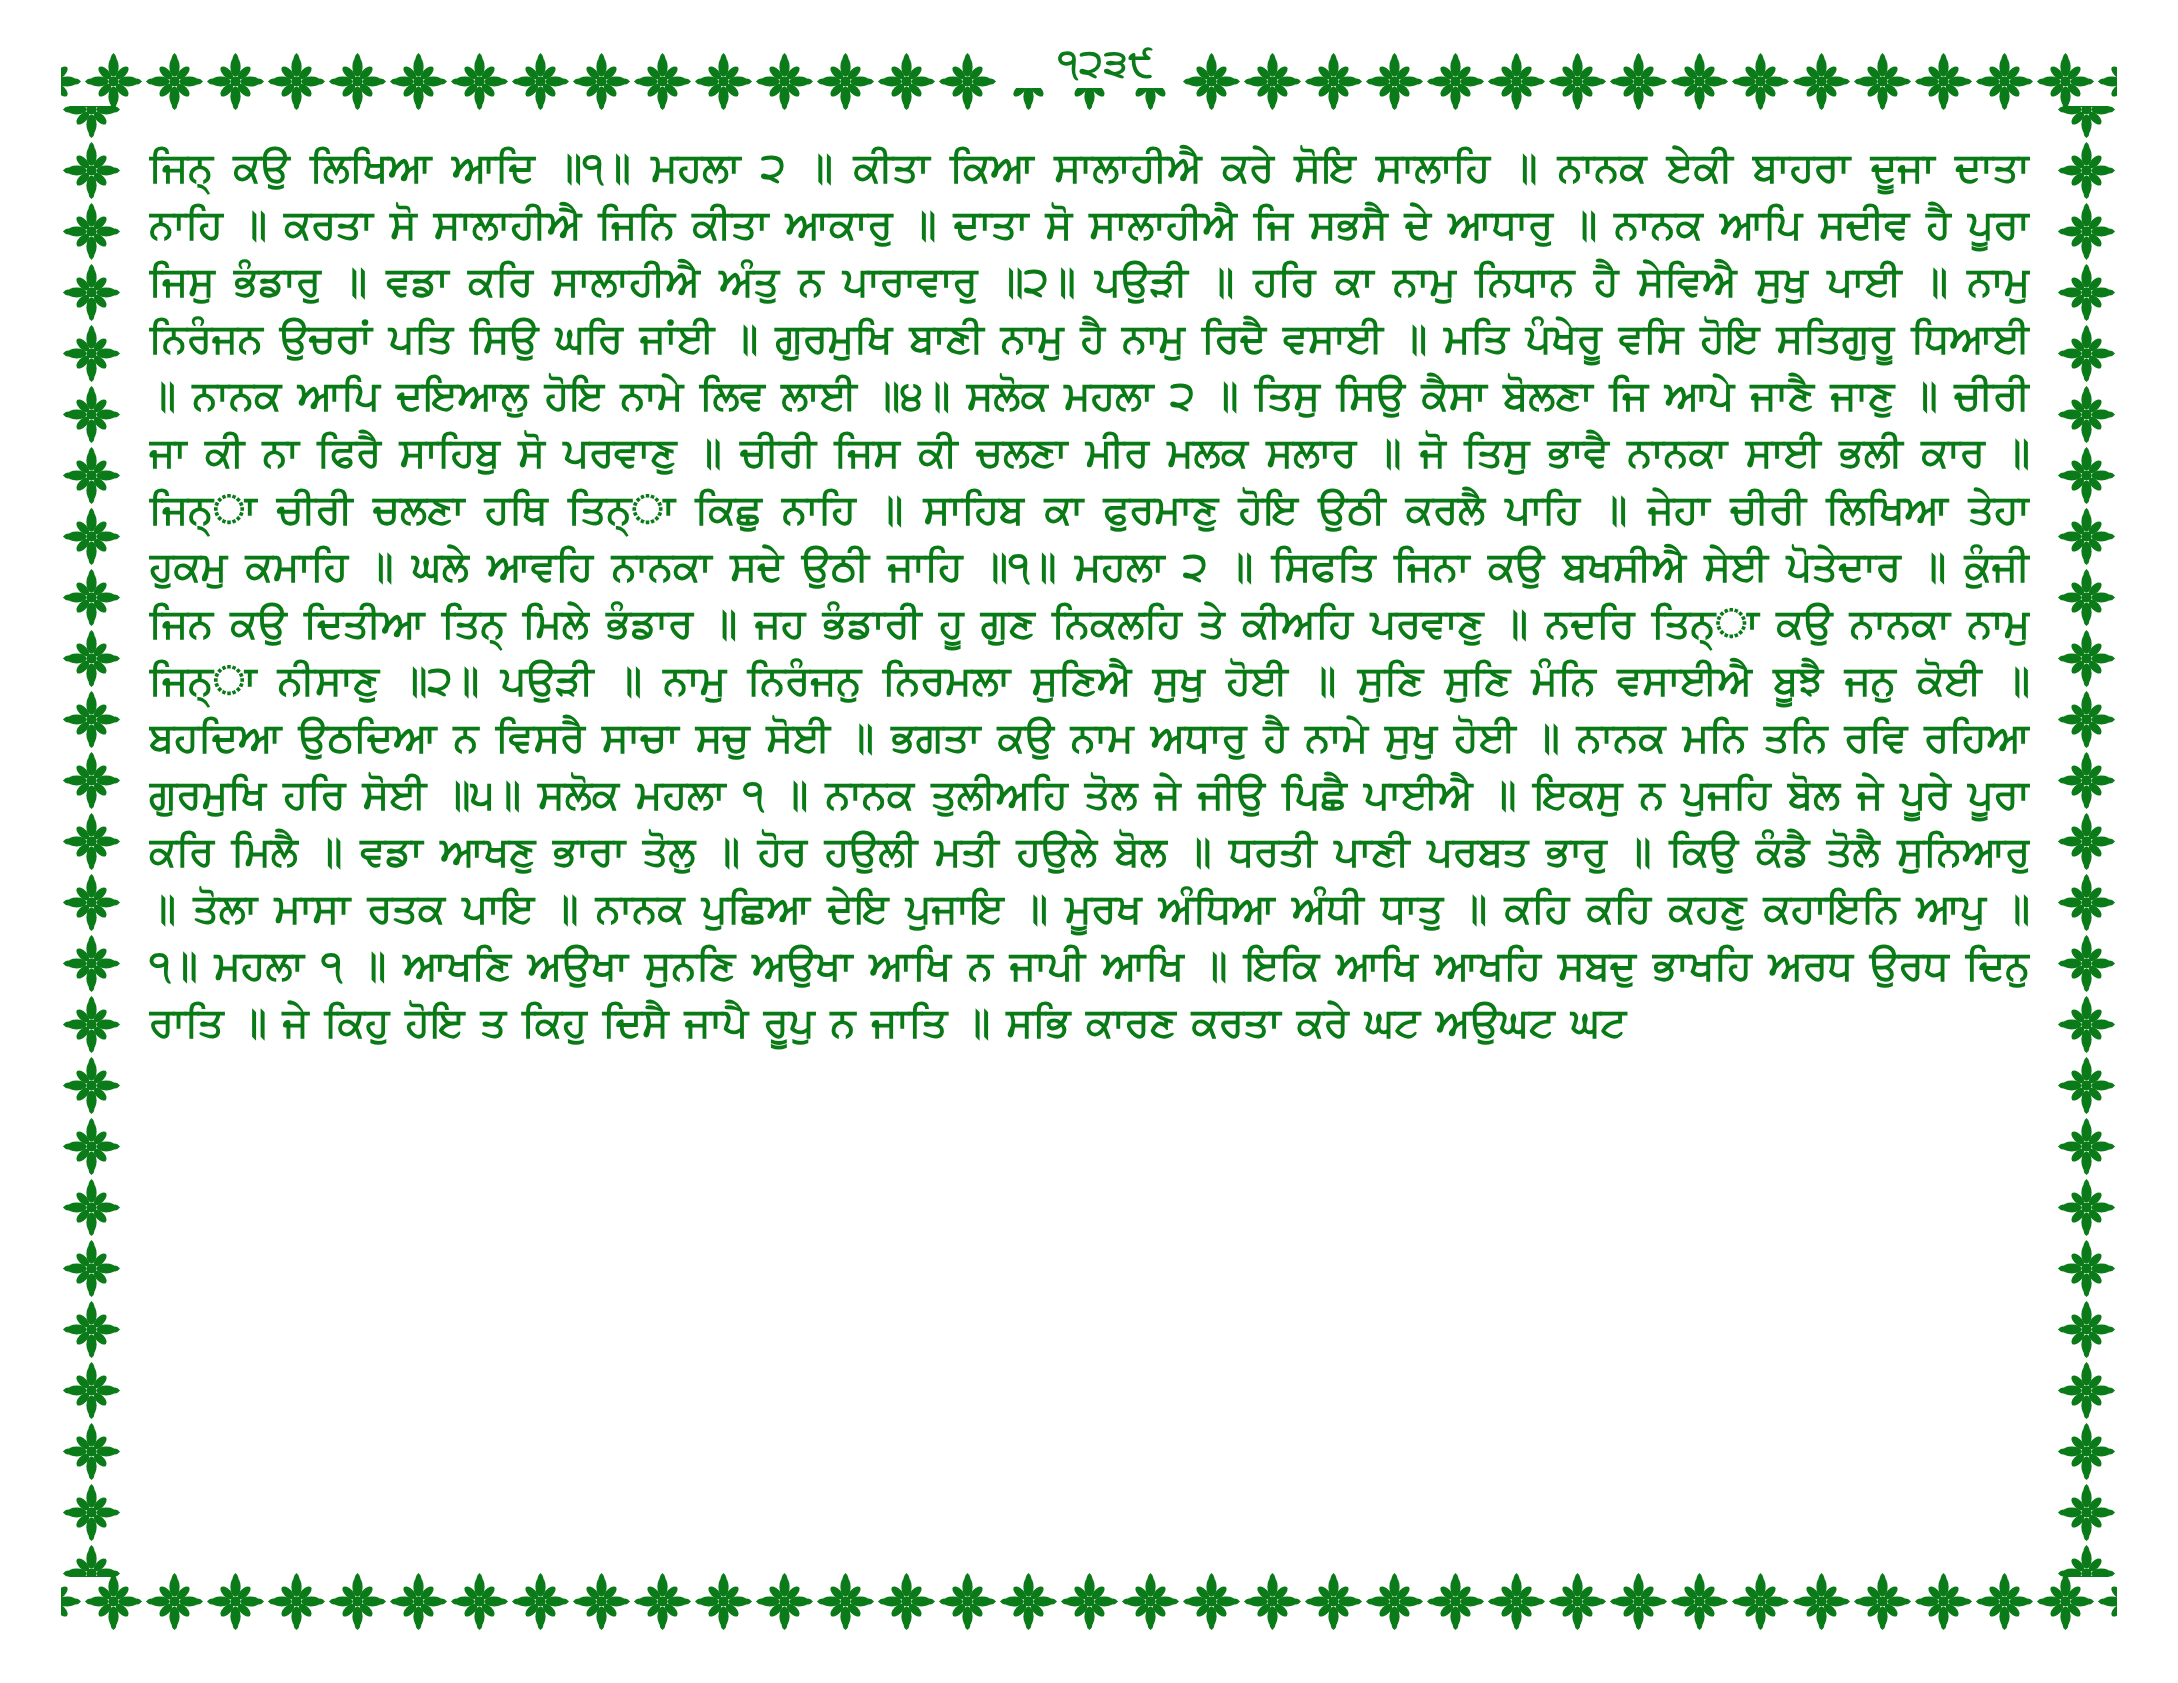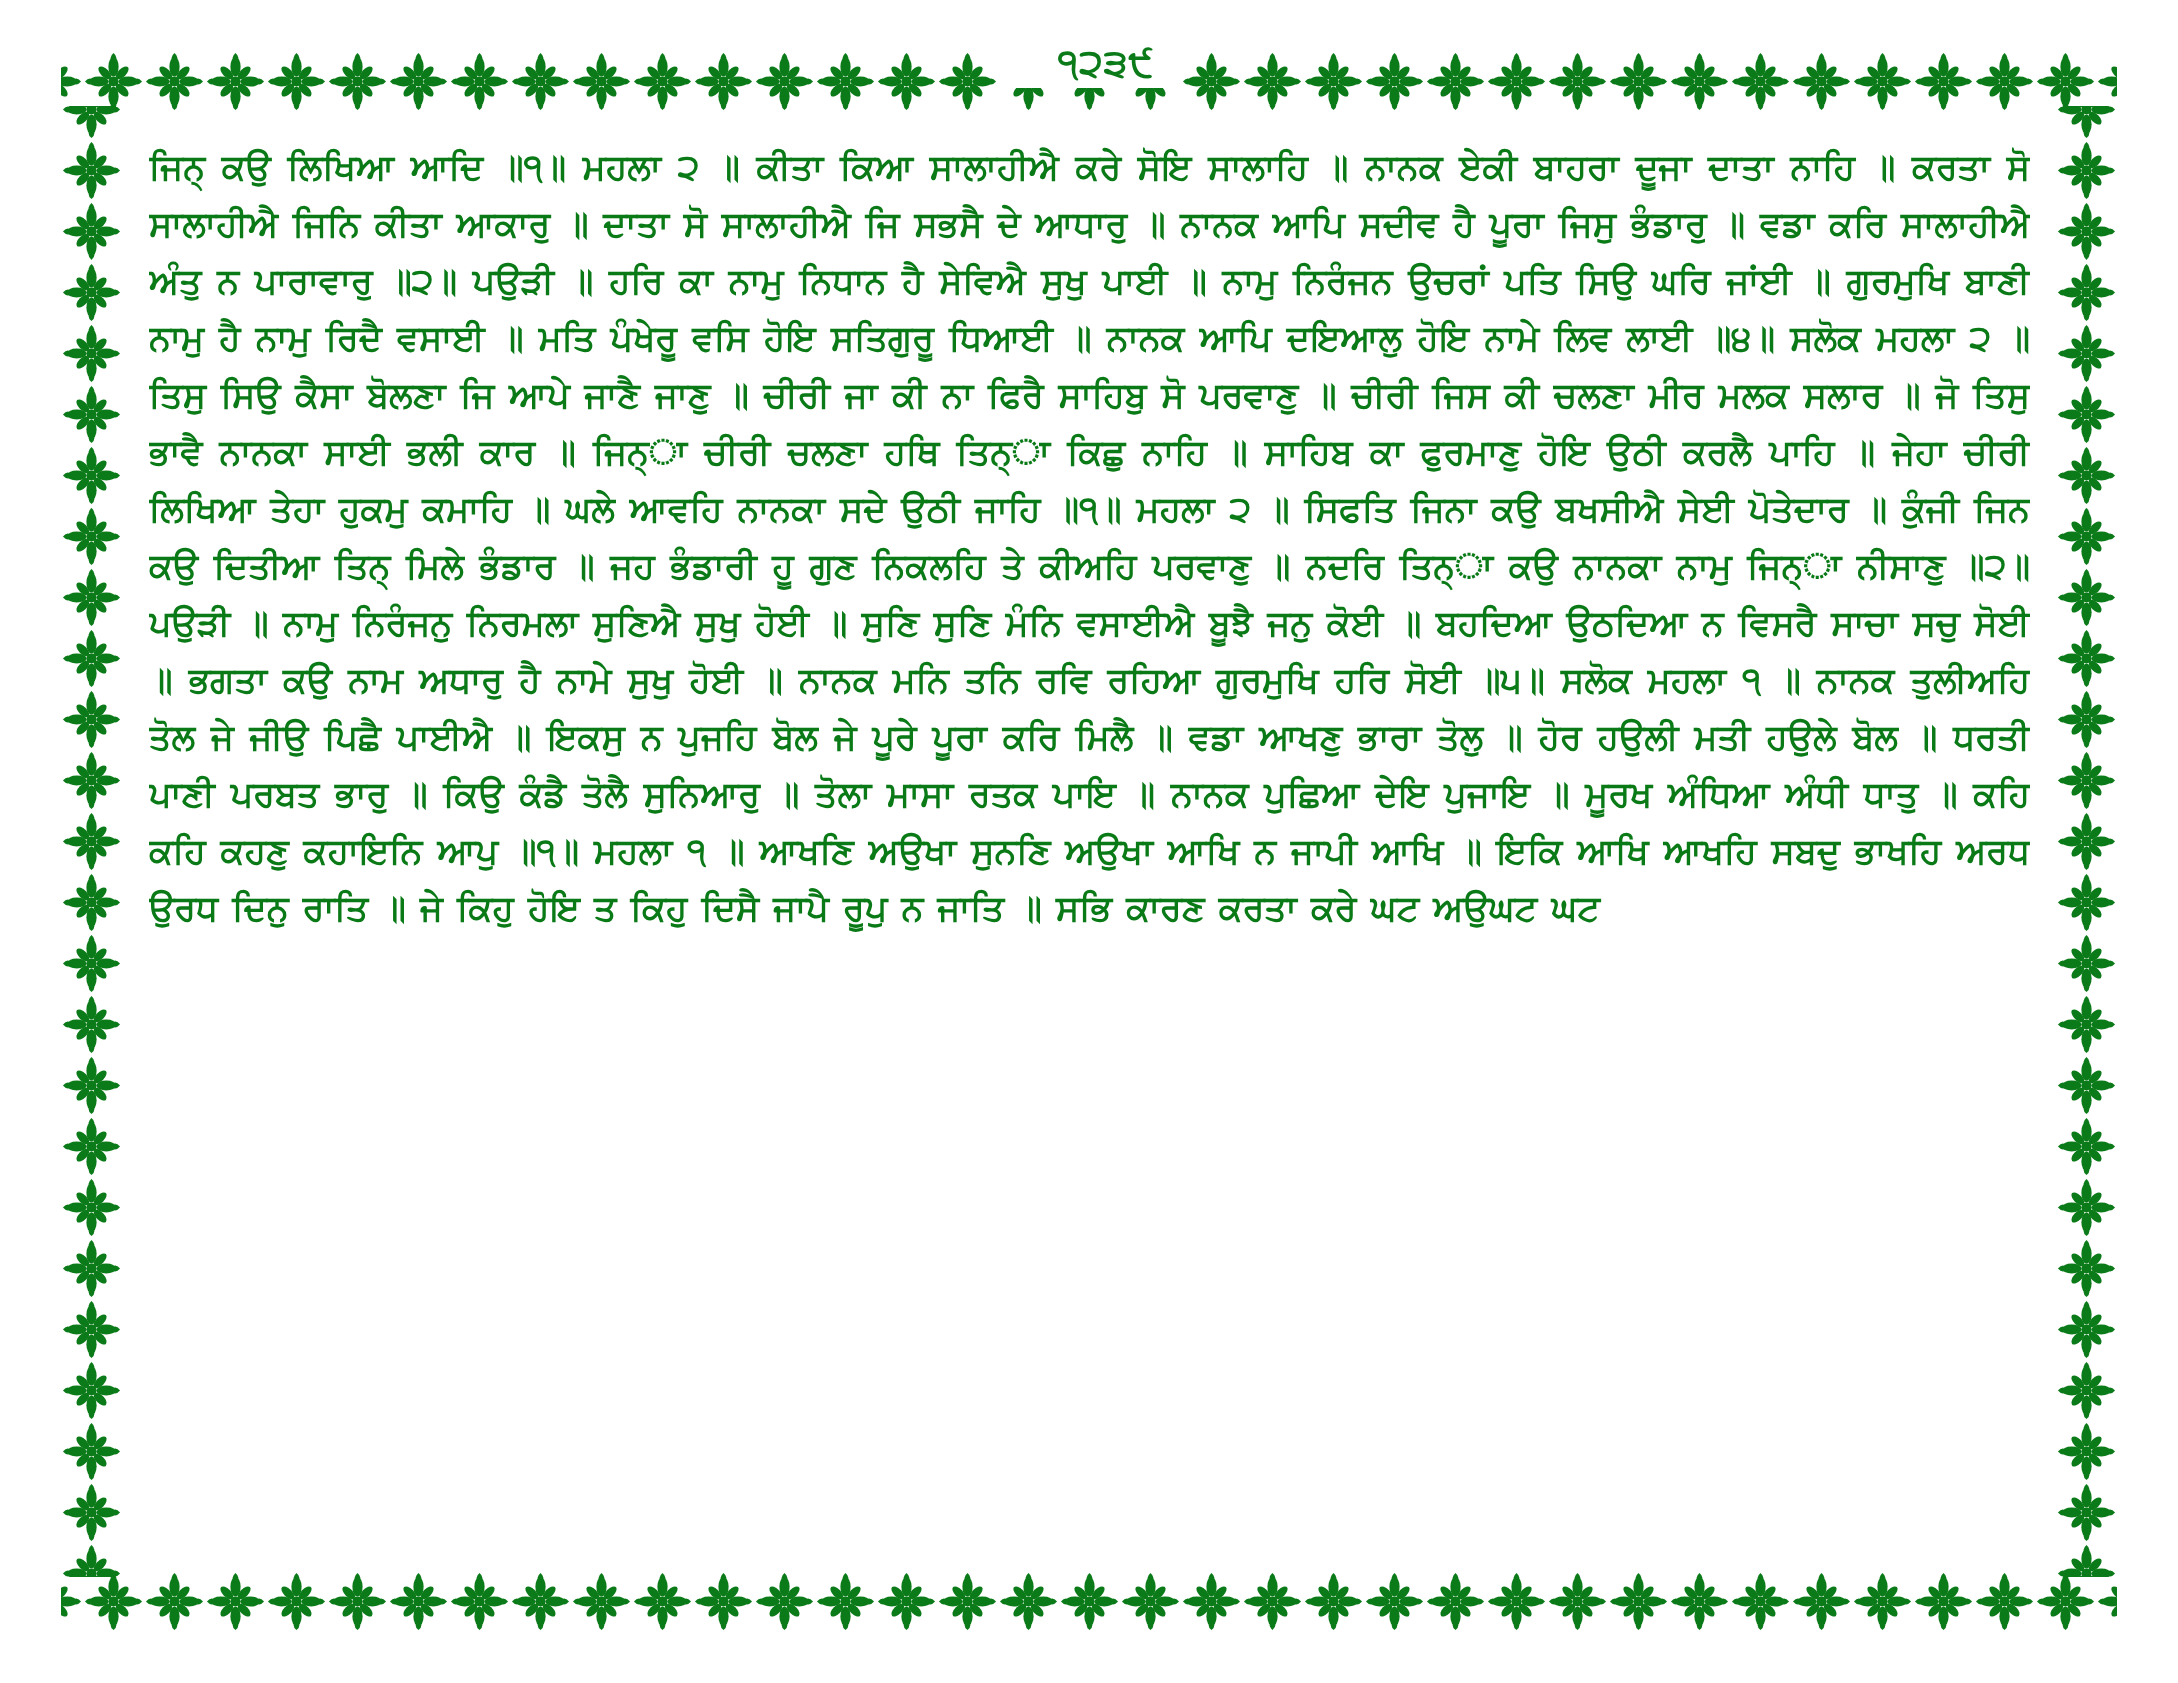--- a/index.html
+++ b/index.html
@@ -93,21 +93,21 @@
   
   .scripture {
     position: absolute;
     left: 149px;
     top: 139px;
     width: 1881px;
     height: 1406px;
     box-sizing: border-box;
     color: #0a7a17;
     font-family: "DejaVu Sans", sans-serif;
-    font-size: 35px;
+    font-size: 40px;
     font-weight: 700;
     line-height: 57px;
     text-align: justify;
     text-justify: inter-word;
     word-spacing: 2px;
     white-space: normal;
     overflow: hidden;
   }
   .scripture > span { display: inline; }
 </style>

